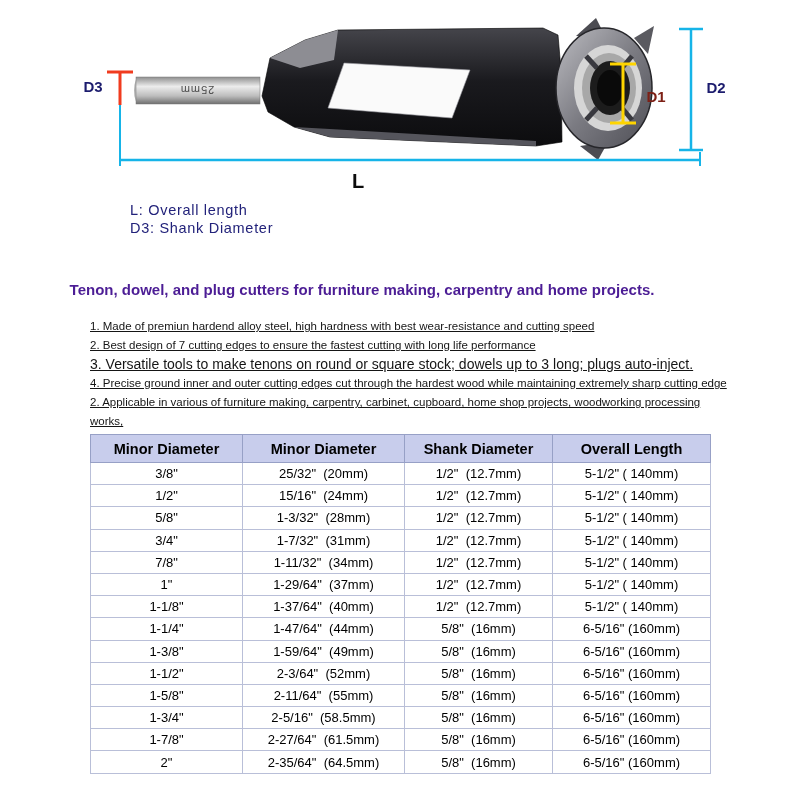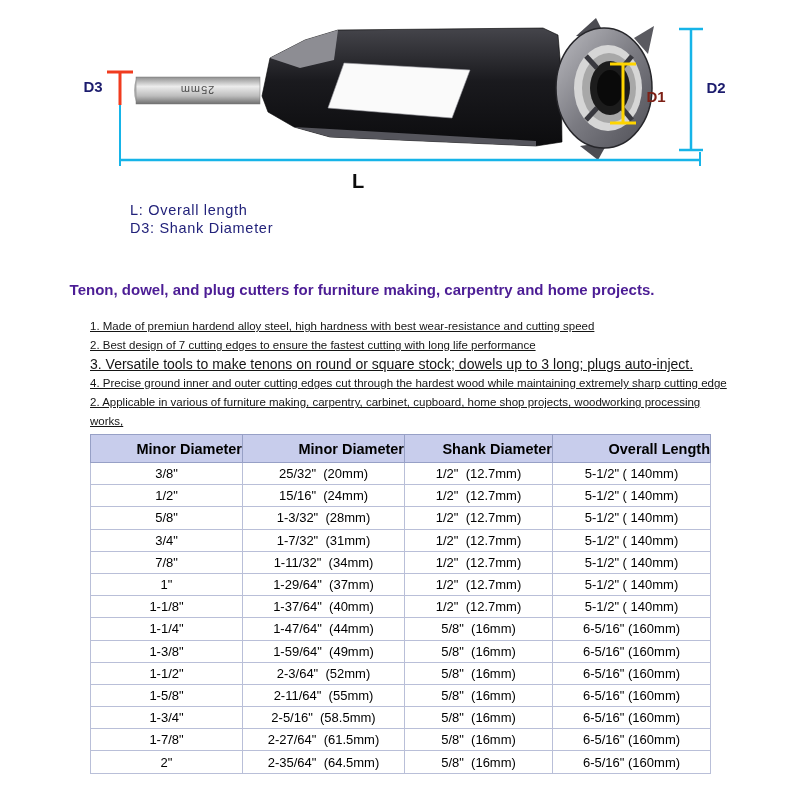--- a/index.html
+++ b/index.html
@@ -34,21 +34,21 @@
     font-size:11.5px; line-height:19px; color:#151515;text-decoration:underline;
   }
   .features .bigger { font-size:14px; }
 
   table.spec {
     position:absolute; top:434px; left:90px; width:620px;
     border-collapse:collapse; table-layout:fixed;
   }
   table.spec th {
     background:#c8cdec; border:1px solid #97a0c6;
-    font-size:14.5px; font-weight:bold; height:28px; text-align:right;
+    font-size:14.5px; font-weight:bold; height:28px; text-align:center;
     color:#000;
   }
   table.spec td {
     border:1px solid #b9bfd8; height:22.2px;
     font-size:13px; text-align:center; white-space:pre; color:#000;
   }
 </style>
 </head>
 <body>
 

